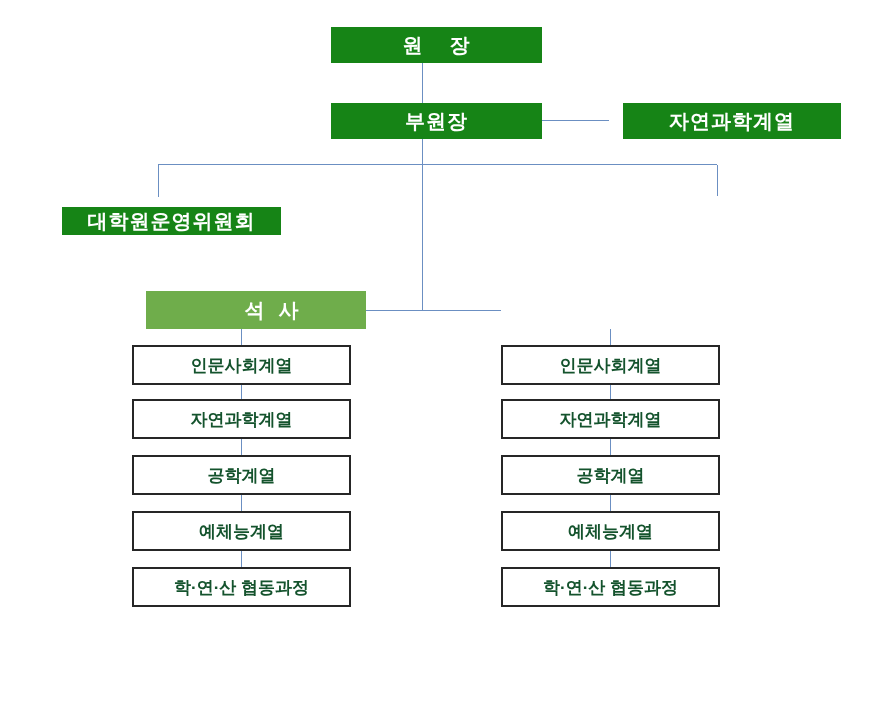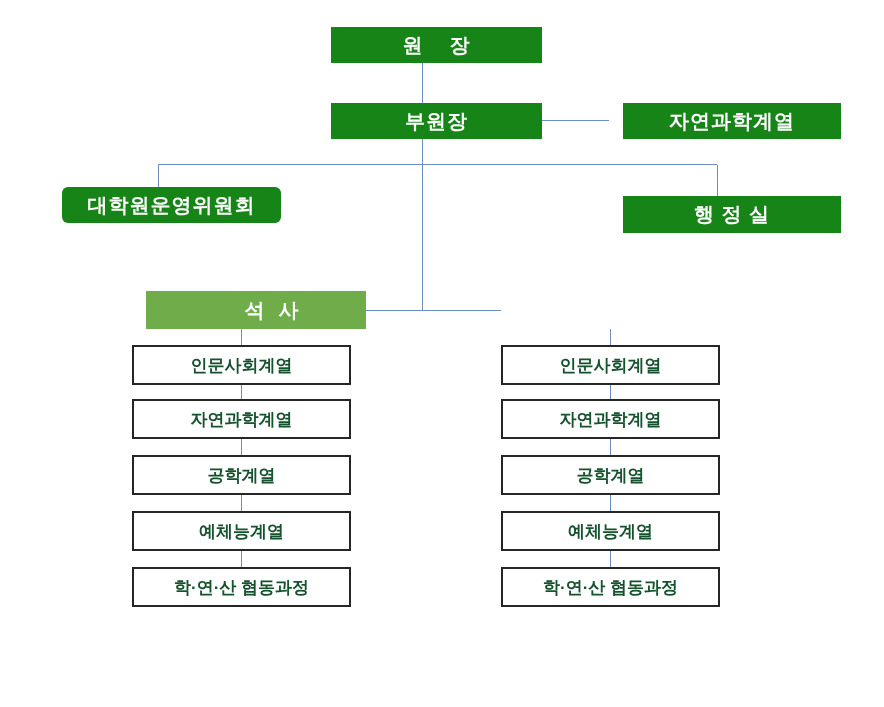--- a/index.html
+++ b/index.html
@@ -59,23 +59,22 @@
   <div class="line" style="left:352px;top:310px;width:149px;height:1px;"></div>
   <div class="line" style="left:241px;top:329px;width:1px;height:240px;"></div>
   <div class="line" style="left:610px;top:329px;width:1px;height:240px;"></div>
 
   <div class="node hdr dark" style="left:317px;top:27px;width:211px;height:36px;">원    장</div>
 
   <div class="node hdr dark" style="left:317px;top:103px;width:211px;height:36px;">부원장</div>
 
   <div class="node hdr dark" style="left:609px;top:103px;width:218px;height:36px;">자연과학계열</div>
 
-  <div class="node hdr dark" style="left:48px;top:187px;width:219px;height:36px;border-radius:6px;">대학원운영위원회</div>
+  <div class="node hdr dark" style="left:48px;top:207px;width:219px;height:28px;">대학원운영위원회</div>
 
-  <div class="node hdr dark" style="left:609px;top:196px;width:218px;height:37px;">행 정 실</div>
 
   <div class="node hdr light" style="left:132px;top:291px;width:220px;height:38px;">석  사</div>
 
   <div class="node program" style="left:132px;top:345px;width:219px;height:40px;">인문사회계열</div>
   <div class="node program" style="left:132px;top:399px;width:219px;height:40px;">자연과학계열</div>
   <div class="node program" style="left:132px;top:455px;width:219px;height:40px;">공학계열</div>
   <div class="node program" style="left:132px;top:511px;width:219px;height:40px;">예체능계열</div>
   <div class="node program" style="left:132px;top:567px;width:219px;height:40px;">학·연·산 협동과정</div>
 
 

